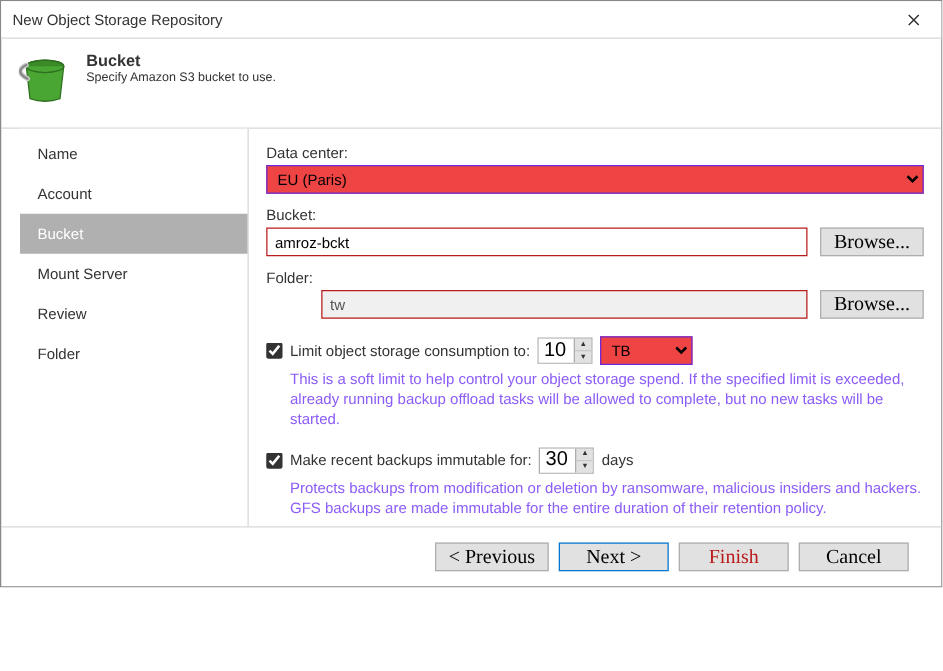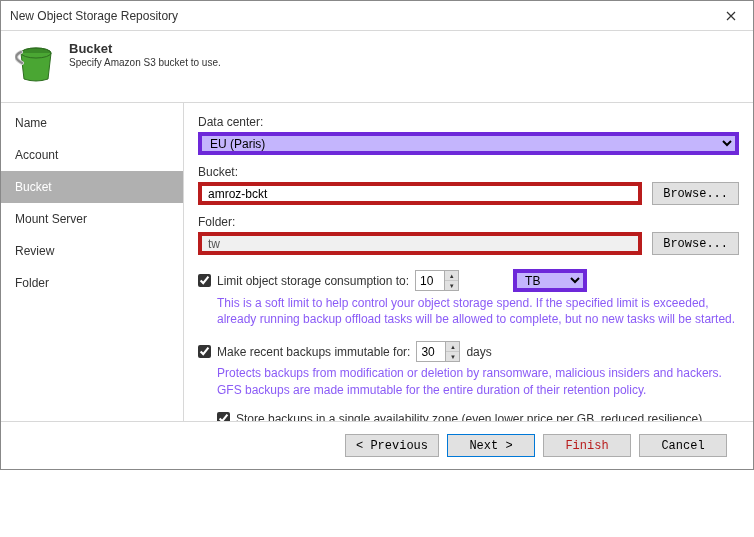--- a/index.html
+++ b/index.html
@@ -47,20 +47,21 @@
   }
   .header .icon { flex: 0 0 auto; margin-top: 2px; }
   .header .texts { flex: 1; }
   .header .h1 { font-weight: 700; font-size: 13px; margin-bottom: 1px; }
   .header .h2 { font-size: 10px; color: #333; }
 
   .body {
     flex: 1;
     display: flex;
     min-height: 0;
+    padding-left: 15px;
   }
   .sidebar {
     width: 183px;
     border-right: 1px solid #d8d8d8;
     background: #fff;
     padding-top: 4px;
   }
   .sidebar .nav-item {
     padding: 9px 14px;
     font-size: 12px;
@@ -79,66 +80,67 @@
     font-size: 12px;
     color: #333;
   }
   .label { margin-bottom: 3px; margin-top: 2px; }
 
   .row { display: flex; align-items: center; gap: 10px; margin-bottom: 10px; }
   .row .grow { flex: 1; }
 
   select.combo, select.unit {
     height: 23px;
-    border: 4px solid #6d28d9;
-    background: #c4b5fd;
+    border: 1px solid #6d28d9;
+    background: #ef4444;
     font-family: inherit;
     font-size: 12px;
     padding: 0 4px;
   }
   select.combo { width: 100%; }
-  select.unit { width: 74px; margin-left: 48px; }
+  select.unit { width: 74px; }
 
   input[type="text"].field {
     height: 23px;
-    border: 4px solid #b91c1c;
+    border: 1px solid #b91c1c;
     background: #fff;
     font-family: inherit;
     font-size: 12px;
     padding: 0 6px;
     width: 100%;
   }
   input[type="text"].field.readonly {
     background: #f0f0f0;
     color: #555;
+    margin-left: 44px;
   }
   button.btn {
     height: 23px;
     min-width: 80px;
     border: 1px solid #adadad;
     background: #e1e1e1;
-    font-family: Liberation Mono, monospace;
-    font-size: 12px;
+    font-family: Liberation Serif, serif;
+    font-size: 16px;
     padding: 0 10px;
     cursor: pointer;
   }
   button.btn.default { border: 1px solid #0078d7; }
   button.btn[disabled] { color: #b91c1c; cursor: default; }
 
   .spinner {
     display: inline-flex;
     border: 1px solid #adadad;
     height: 21px;
   }
   .spinner input {
     width: 28px;
     border: none;
     padding: 0 4px;
     font-family: inherit;
-    font-size: 12px;
+    font-size: 16px;
     text-align: left;
   }
   .spinner .spins {
     display: flex;
     flex-direction: column;
     border-left: 1px solid #adadad;
     width: 14px;
     background: #e1e1e1;
   }
   .spinner .spins .sp {

